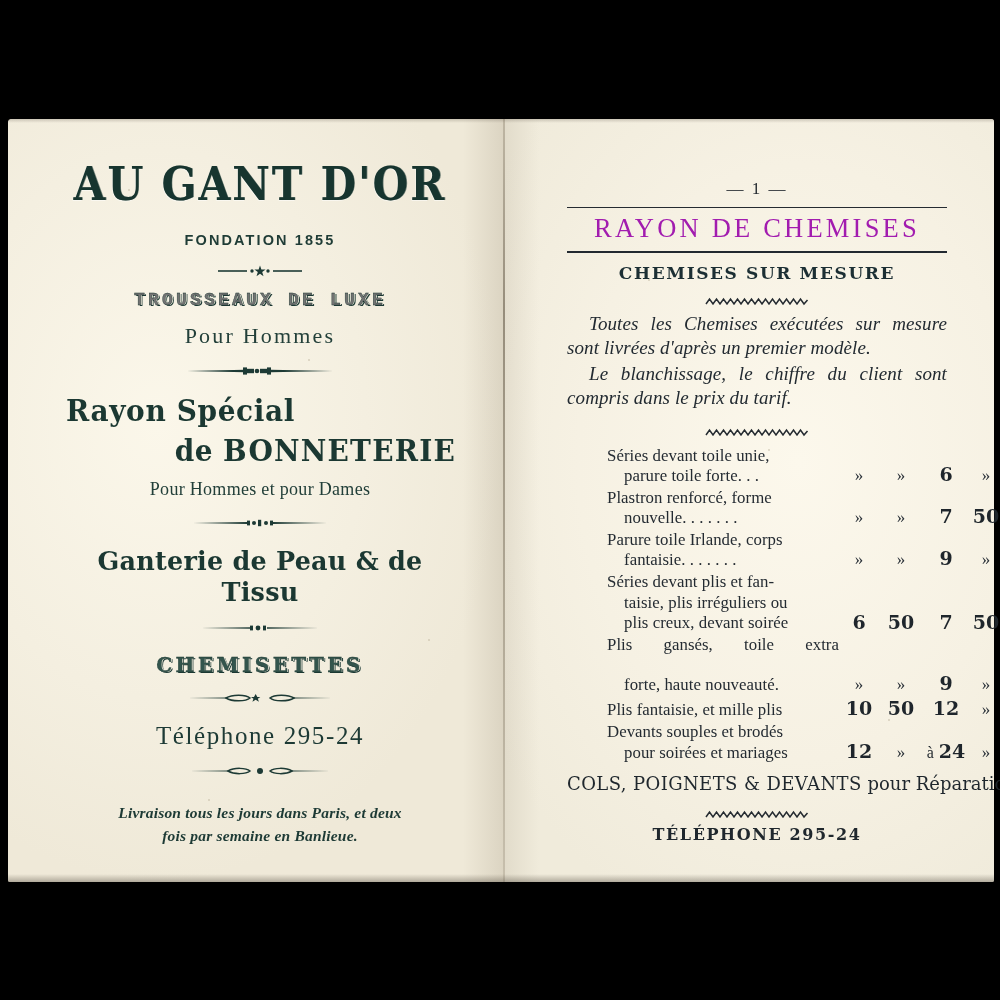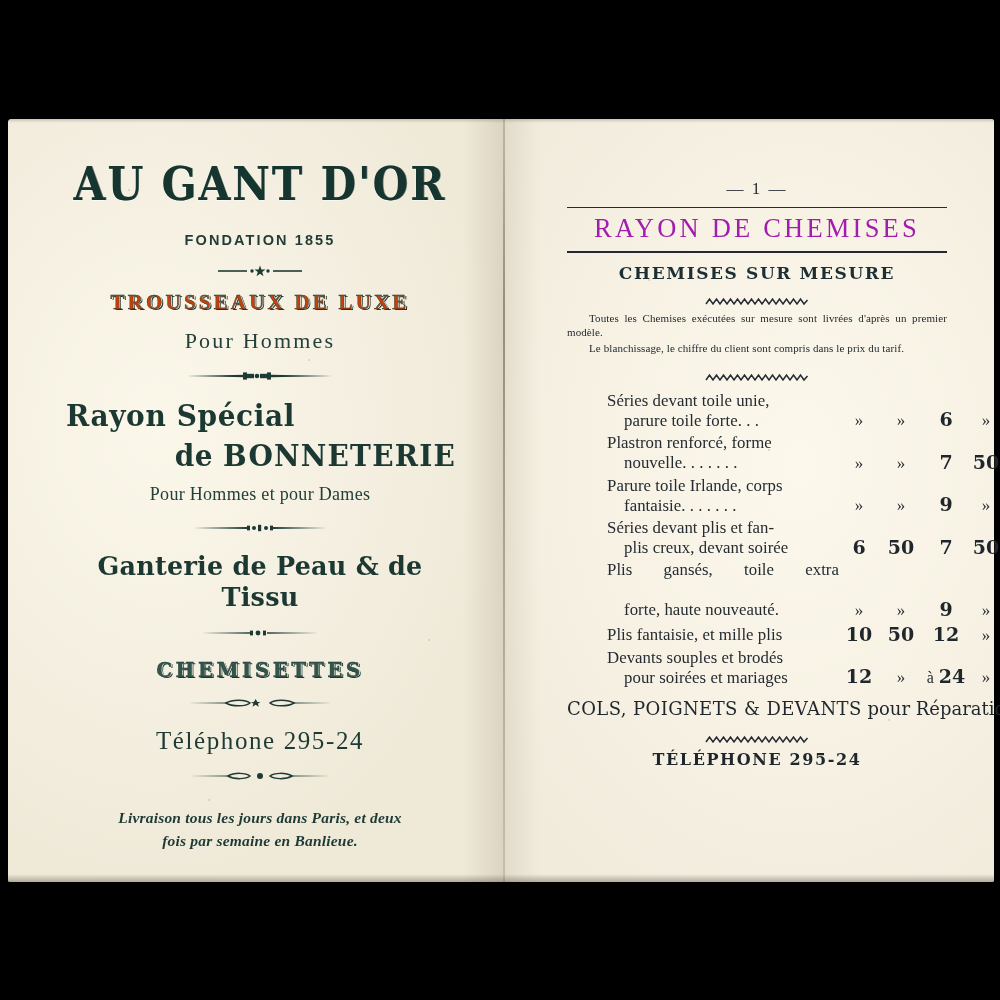--- a/index.html
+++ b/index.html
@@ -117,25 +117,25 @@
   .fondation {
     font-family: "Liberation Sans", sans-serif;
     font-size: 14.5px;
     font-weight: bold;
     letter-spacing: 2.1px;
     color: #1f3c36;
     margin-top: 28px;
   }
 
   .trousseaux {
-    font-family: Liberation Serif, serif;
-    font-size: 21px;
+    font-family: Liberation Mono, monospace;
+    font-size: 18px;
     font-weight: bold;
     letter-spacing: 3.2px;
-    color: #c2410c;
+    color: #737373;
     -webkit-text-stroke: 0.4px #16332d;
     text-shadow:
       1px 0 0 #f6f1e2,
       1.9px 0.6px 0 #1d3a35;
     margin-top: 12px;
   }
 
   .pour-hommes {
     font-family: "Liberation Serif", serif;
     font-size: 22px;
@@ -285,21 +285,22 @@
   .wavy {
     margin: 9px auto 0;
     width: 104px;
     height: 9px;
   }
   .wavy-2 { margin-top: 12px; }
   .wavy-3 { margin-top: 11px; }
 
   .note {
     font-family: "Liberation Serif", serif;
-    font-size: 11px;
+    font-style: italic;
+    font-size: 19px;
     line-height: 1.27;
     color: #222a31;
     text-align: justify;
     text-indent: 22px;
     margin-top: 11px;
     letter-spacing: 0.1px;
   }
   .note.second { margin-top: 2px; }
 
   
@@ -567,20 +568,21 @@
             <span class="pc pc1 ditto">»</span>
             <span class="pc pc2 ditto">»</span>
             <span class="pc pc3">9</span>
             <span class="pc pc4 ditto">»</span>
           </div>
         </div>
 
         <div class="price-row">
           <div class="price-label">
             <span>Séries devant plis et fan-</span>
+            <span class="l2">taisie, plis irréguliers ou</span>
             <span class="l2">plis creux, devant soirée</span>
           </div>
           <div class="price-cols">
             <span class="pc pc1">6</span>
             <span class="pc pc2">50</span>
             <span class="pc pc3">7</span>
             <span class="pc pc4">50</span>
           </div>
         </div>
 

